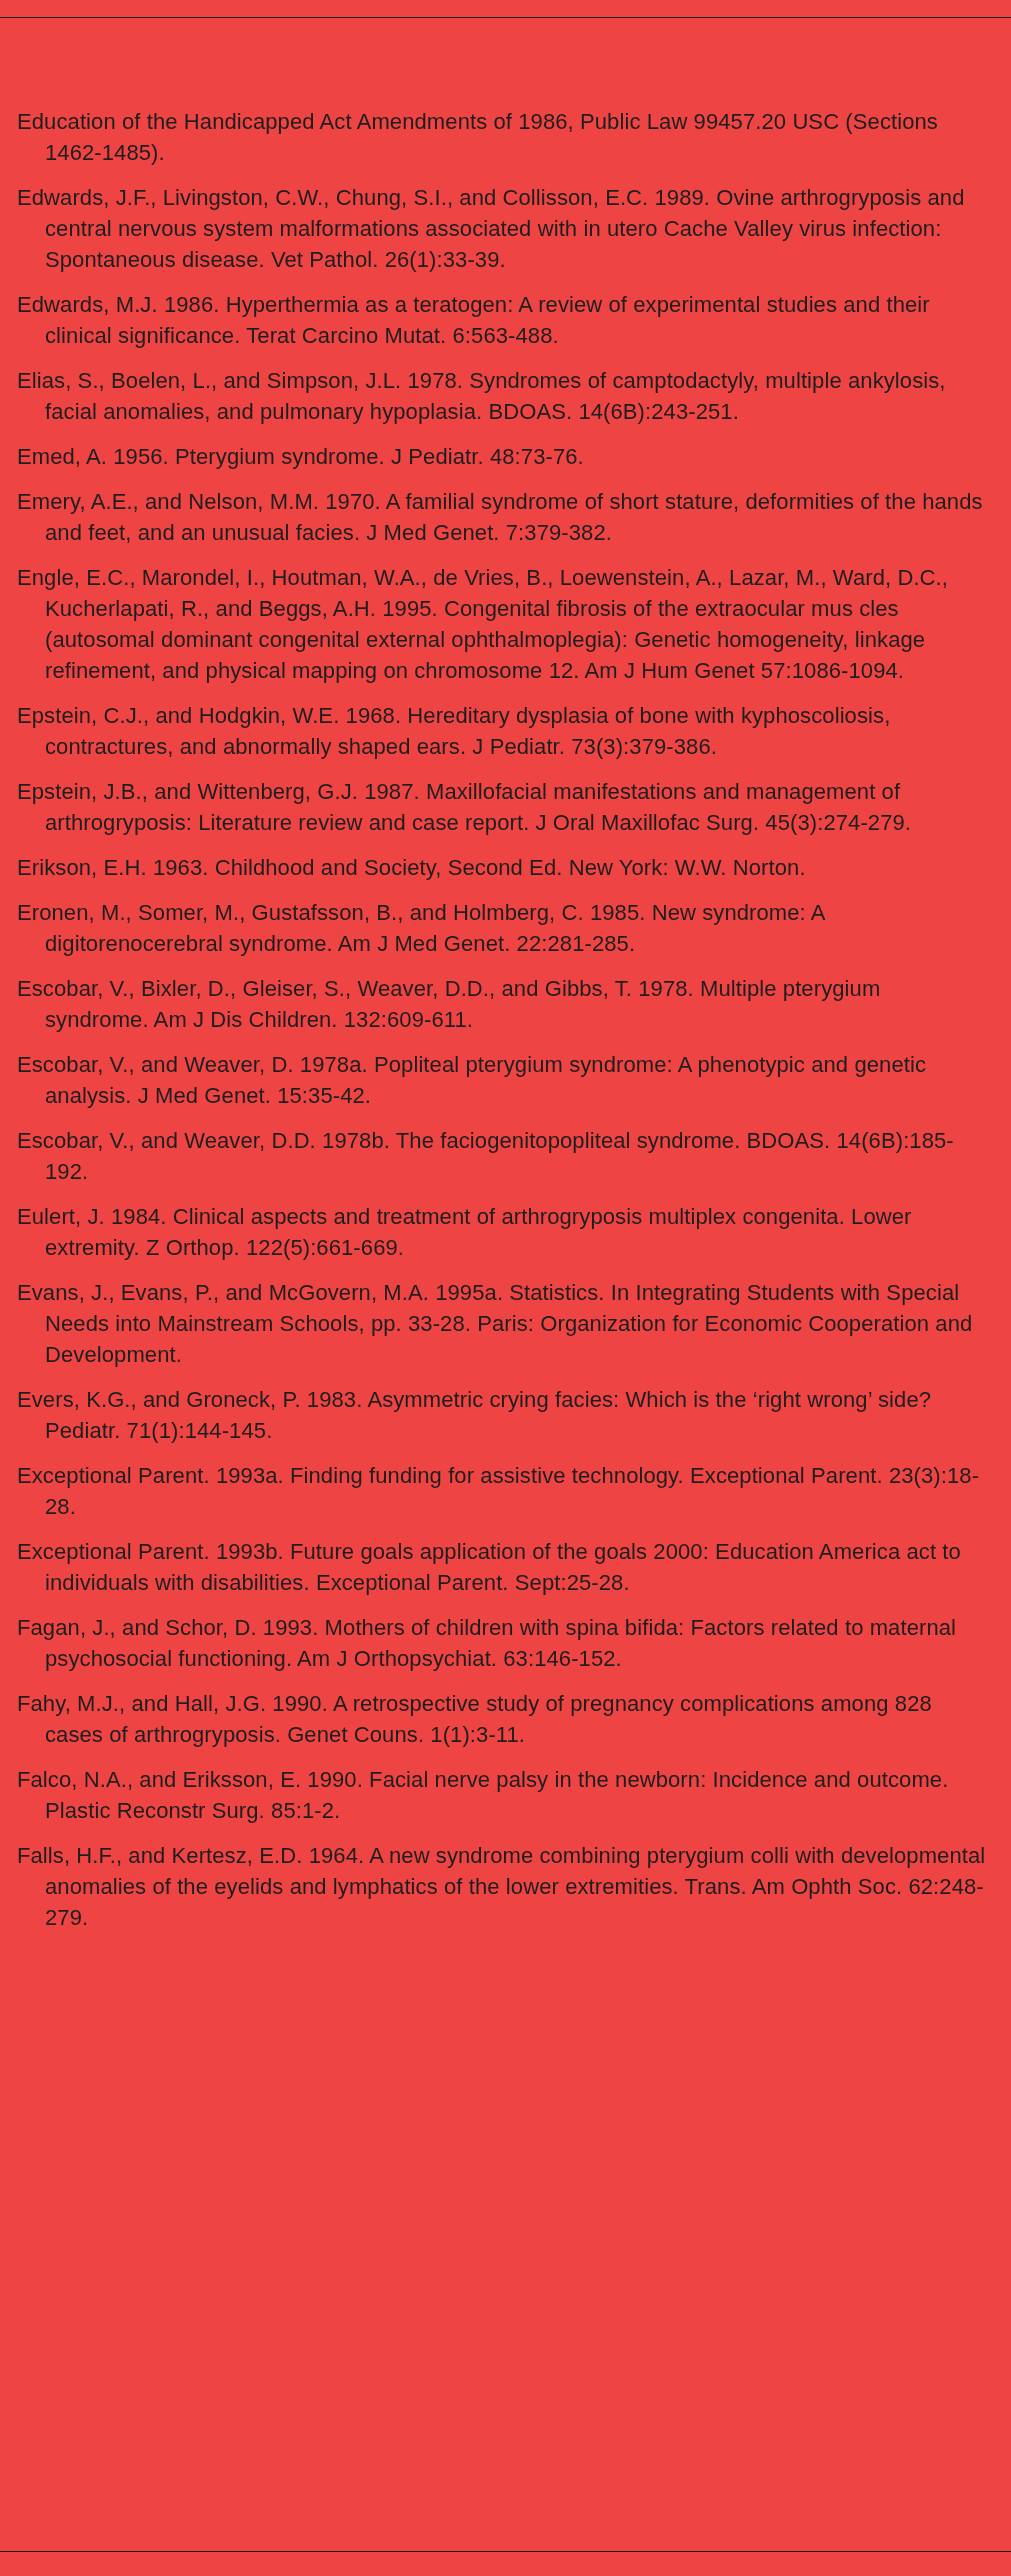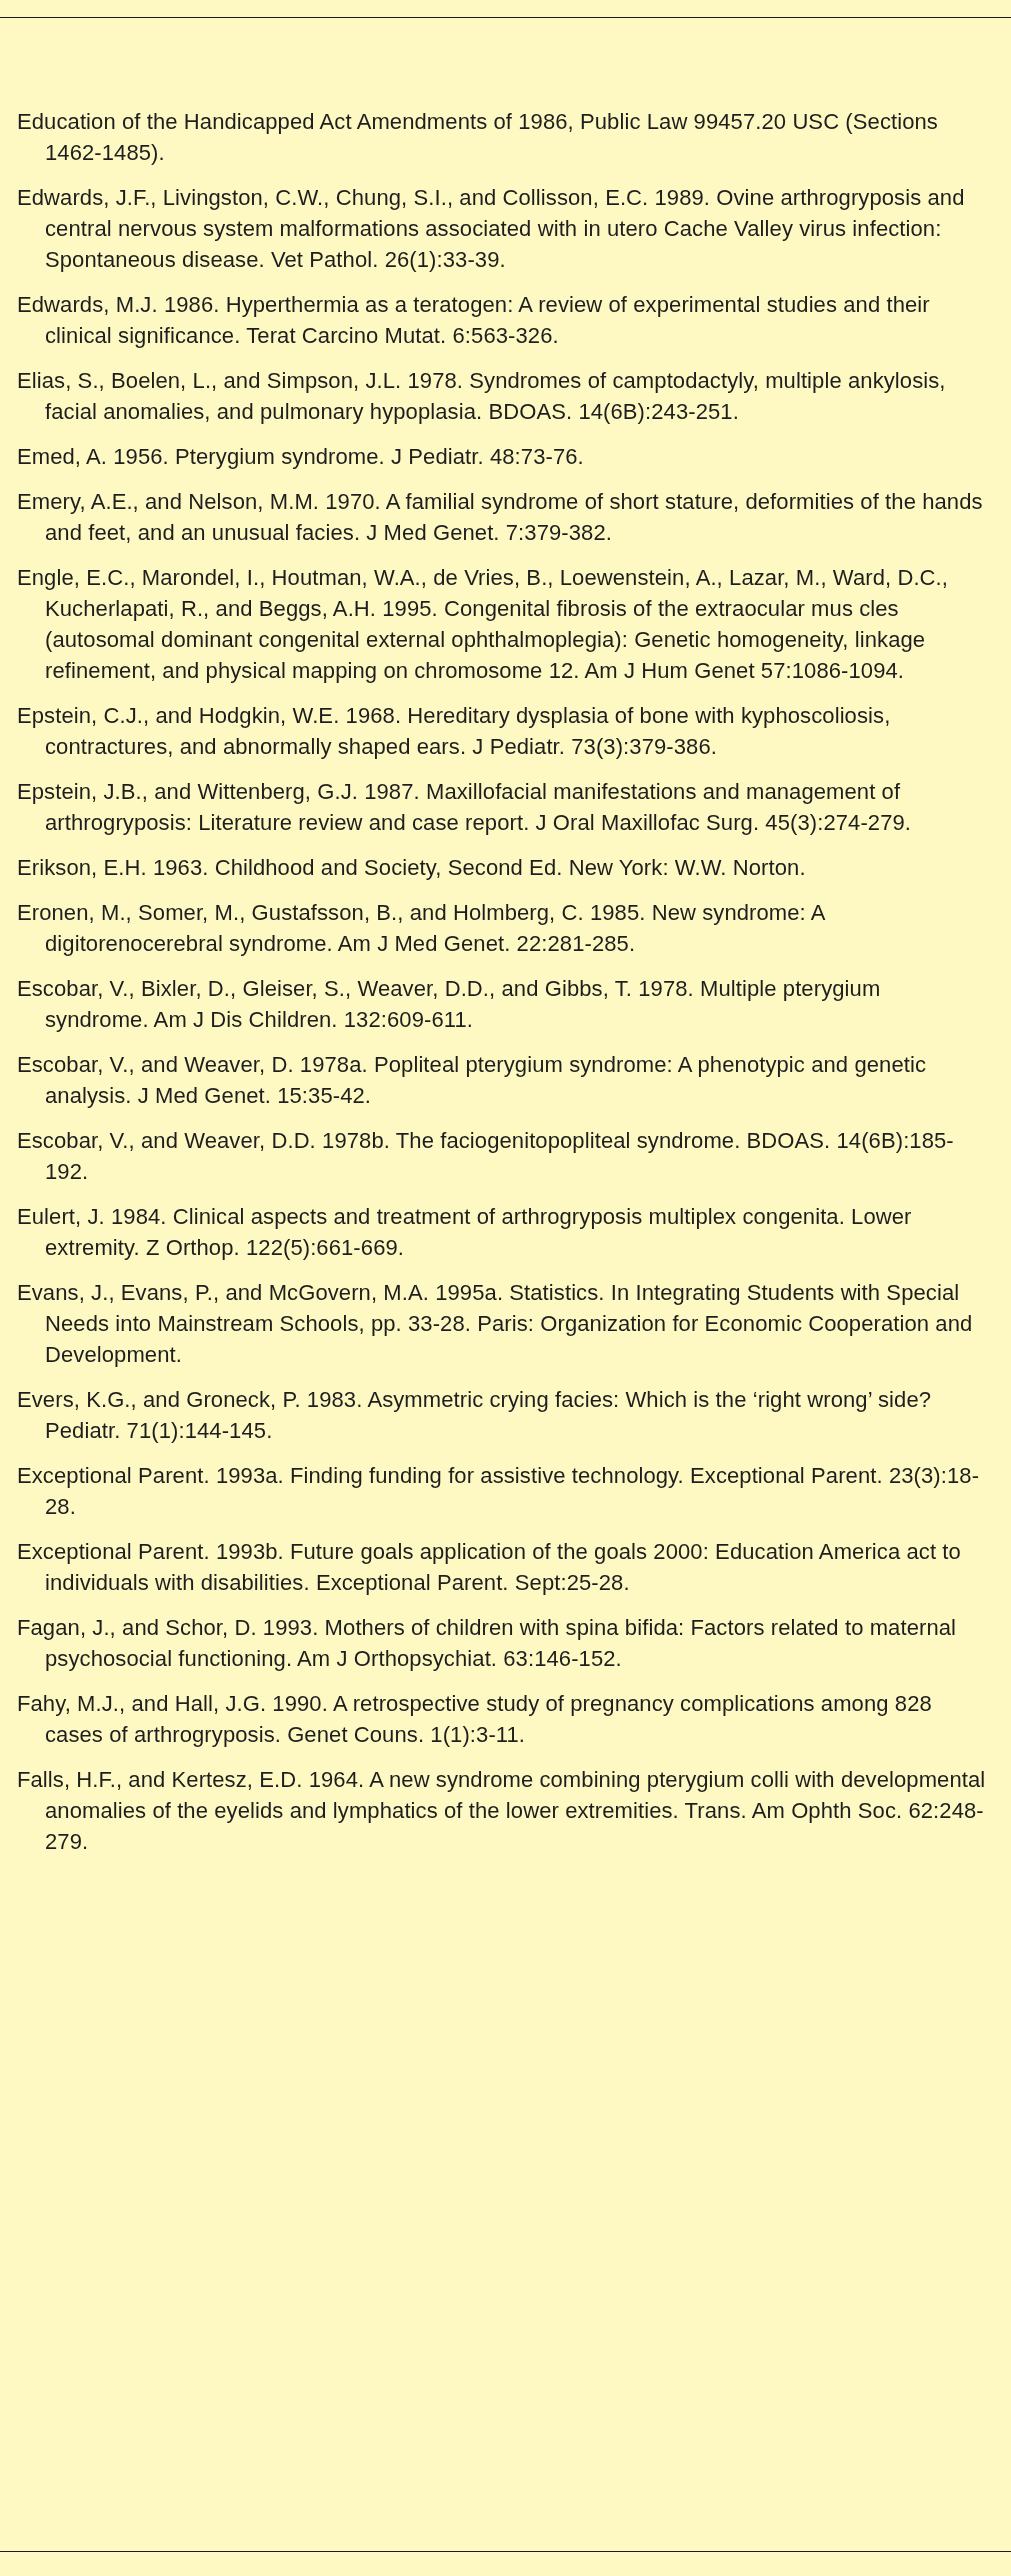--- a/index.html
+++ b/index.html
@@ -4,21 +4,21 @@
 <style>
   html, body {
     margin: 0;
     padding: 0;
     background: #ffffff;
   }
   .page {
     position: relative;
     width: 1012px;
     height: 2576px;
-    background: #fef9c3;
+    background: #ef4444;
     font-family: "Liberation Sans", "DejaVu Sans", sans-serif;
     color: #1e1e1e;
     overflow: hidden;
   }
   .rule {
     position: absolute;
     left: 0;
     right: 0;
     height: 0;
     border-top: 1.9px solid #1b1b1b;
@@ -41,36 +41,37 @@
   }
 </style>
 </head>
 <body>
 
 <div class="page">
   <div class="rule rule-top"></div>
   <div class="refs">
       <p class="ref">Education of the Handicapped Act Amendments of 1986, Public Law 99457.20 USC (Sections 1462-1485).</p>
       <p class="ref">Edwards, J.F., Livingston, C.W., Chung, S.I., and Collisson, E.C. 1989. Ovine arthrogryposis and central nervous system malformations associated with in utero Cache Valley virus infection: Spontaneous disease. Vet Pathol. 26(1):33-39.</p>
-      <p class="ref">Edwards, M.J. 1986. Hyperthermia as a teratogen: A review of experimental studies and their clinical significance. Terat Carcino Mutat. 6:563-326.</p>
+      <p class="ref">Edwards, M.J. 1986. Hyperthermia as a teratogen: A review of experimental studies and their clinical significance. Terat Carcino Mutat. 6:563-488.</p>
       <p class="ref">Elias, S., Boelen, L., and Simpson, J.L. 1978. Syndromes of camptodactyly, multiple ankylosis, facial anomalies, and pulmonary hypoplasia. BDOAS. 14(6B):243-251.</p>
       <p class="ref">Emed, A. 1956. Pterygium syndrome. J Pediatr. 48:73-76.</p>
       <p class="ref">Emery, A.E., and Nelson, M.M. 1970. A familial syndrome of short stature, deformities of the hands and feet, and an unusual facies. J Med Genet. 7:379-382.</p>
       <p class="ref">Engle, E.C., Marondel, I., Houtman, W.A., de Vries, B., Loewenstein, A., Lazar, M., Ward, D.C., Kucherlapati, R., and Beggs, A.H. 1995. Congenital fibrosis of the extraocular mus cles (autosomal dominant congenital external ophthalmoplegia): Genetic homogeneity, linkage refinement, and physical mapping on chromosome 12. Am J Hum Genet 57:1086-1094.</p>
       <p class="ref">Epstein, C.J., and Hodgkin, W.E. 1968. Hereditary dysplasia of bone with kyphoscoliosis, contractures, and abnormally shaped ears. J Pediatr. 73(3):379-386.</p>
       <p class="ref">Epstein, J.B., and Wittenberg, G.J. 1987. Maxillofacial manifestations and management of arthrogryposis: Literature review and case report. J Oral Maxillofac Surg. 45(3):274-279.</p>
       <p class="ref">Erikson, E.H. 1963. Childhood and Society, Second Ed. New York: W.W. Norton.</p>
       <p class="ref">Eronen, M., Somer, M., Gustafsson, B., and Holmberg, C. 1985. New syndrome: A digitorenocerebral syndrome. Am J Med Genet. 22:281-285.</p>
       <p class="ref">Escobar, V., Bixler, D., Gleiser, S., Weaver, D.D., and Gibbs, T. 1978. Multiple pterygium syndrome. Am J Dis Children. 132:609-611.</p>
       <p class="ref">Escobar, V., and Weaver, D. 1978a. Popliteal pterygium syndrome: A phenotypic and genetic analysis. J Med Genet. 15:35-42.</p>
       <p class="ref">Escobar, V., and Weaver, D.D. 1978b. The faciogenitopopliteal syndrome. BDOAS. 14(6B):185-192.</p>
       <p class="ref">Eulert, J. 1984. Clinical aspects and treatment of arthrogryposis multiplex congenita. Lower extremity. Z Orthop. 122(5):661-669.</p>
       <p class="ref">Evans, J., Evans, P., and McGovern, M.A. 1995a. Statistics. In Integrating Students with Special Needs into Mainstream Schools, pp. 33-28. Paris: Organization for Economic Cooperation and Development.</p>
       <p class="ref">Evers, K.G., and Groneck, P. 1983. Asymmetric crying facies: Which is the ‘right wrong’ side? Pediatr. 71(1):144-145.</p>
       <p class="ref">Exceptional Parent. 1993a. Finding funding for assistive technology. Exceptional Parent. 23(3):18-28.</p>
       <p class="ref">Exceptional Parent. 1993b. Future goals application of the goals 2000: Education America act to individuals with disabilities. Exceptional Parent. Sept:25-28.</p>
       <p class="ref">Fagan, J., and Schor, D. 1993. Mothers of children with spina bifida: Factors related to maternal psychosocial functioning. Am J Orthopsychiat. 63:146-152.</p>
       <p class="ref">Fahy, M.J., and Hall, J.G. 1990. A retrospective study of pregnancy complications among 828 cases of arthrogryposis. Genet Couns. 1(1):3-11.</p>
+      <p class="ref">Falco, N.A., and Eriksson, E. 1990. Facial nerve palsy in the newborn: Incidence and outcome. Plastic Reconstr Surg. 85:1-2.</p>
       <p class="ref">Falls, H.F., and Kertesz, E.D. 1964. A new syndrome combining pterygium colli with developmental anomalies of the eyelids and lymphatics of the lower extremities. Trans. Am Ophth Soc. 62:248-279.</p>
     </div>
   <div class="rule rule-bottom"></div>
 </div>
 
 
 </body></html>

